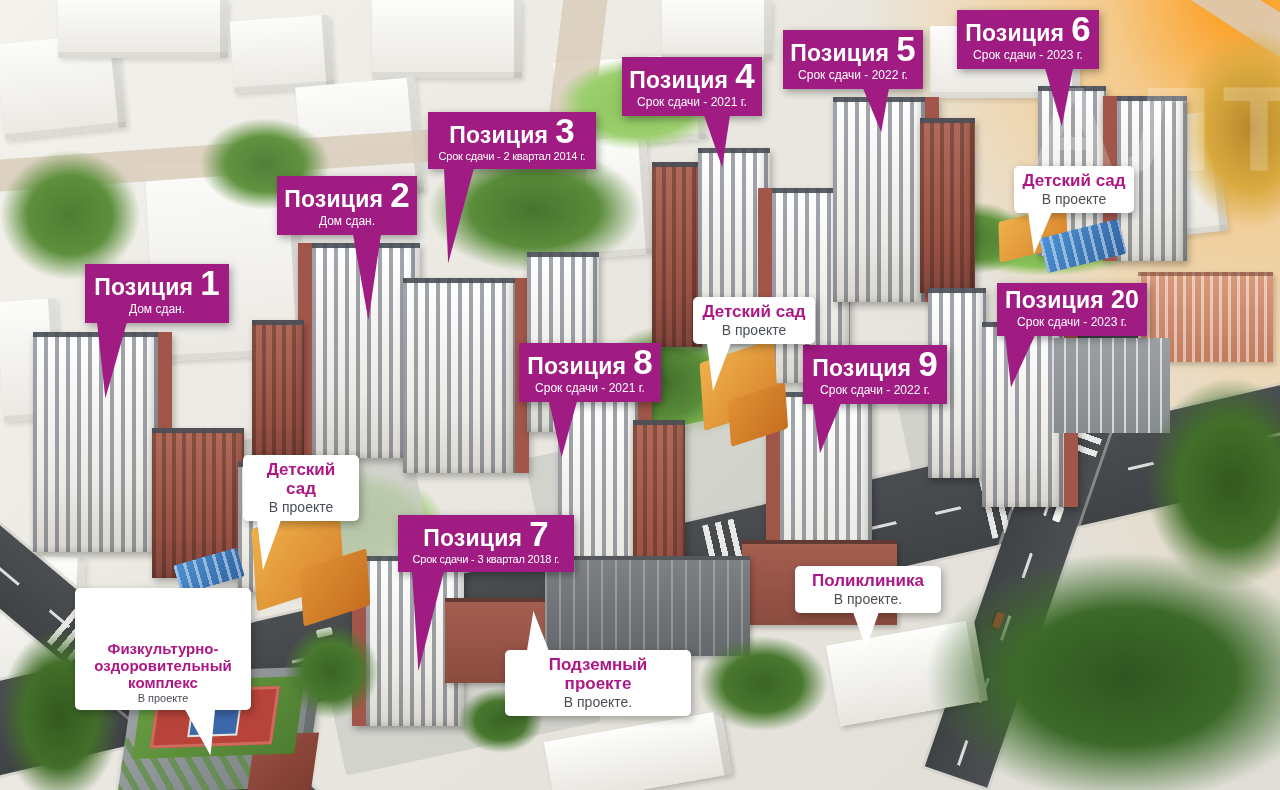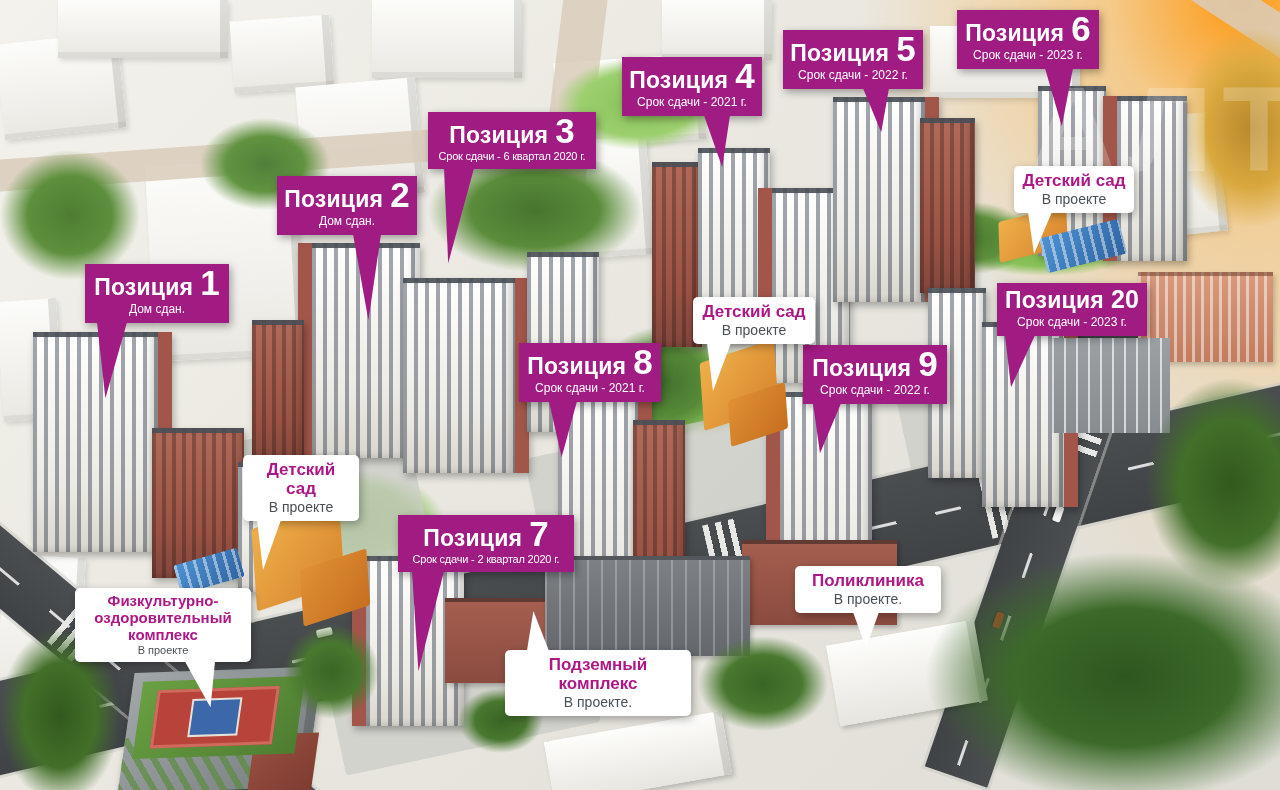--- a/index.html
+++ b/index.html
@@ -70,21 +70,21 @@
   .pc-title{display:flex;align-items:baseline;justify-content:center;gap:7px;
        font-weight:bold;font-size:23px;line-height:1.05;letter-spacing:.2px;}
   .pc-num{font-size:35px;font-weight:bold;line-height:.8;}
   .pc-num.same{font-size:25px;}
   .pc-sub{font-size:12px;margin-top:3px;white-space:nowrap;}
   .pc-sub.long{font-size:11px;letter-spacing:-.2px;}
   .tail{position:absolute;top:100%;margin-top:-1px;background:#a01b82;z-index:9;}
   .wlbl{position:absolute;z-index:10;background:#ffffff;border-radius:5px;text-align:center;
         padding:5px 8px 6px;box-shadow:2px 3px 8px rgba(0,0,0,.3);}
   .wl-title{color:#ad1886;font-weight:bold;font-size:17px;line-height:1.12;}
-  .wl-title.small{font-size:15px;}
+  .wl-title.small{font-size:15px;margin-top:48px;}
   .wl-sub{color:#4a4f55;font-size:14px;margin-top:1px;}
   .wl-sub.small{font-size:11px;}
   .wtail{position:absolute;top:100%;margin-top:-1px;background:#ffffff;z-index:9;}
   .wtail.up{top:auto;bottom:100%;margin-top:0;margin-bottom:-1px;}
   #watermark{position:absolute;left:1030px;top:60px;z-index:6;font-size:120px;font-weight:bold;
         color:rgba(255,255,255,.22);letter-spacing:10px;pointer-events:none;}
 </style>
 </head>
 <body>
 
@@ -214,21 +214,21 @@
       </div>
     <div class="pc-sub">Дом сдан.</div>
     <span class="tail" style="left:76px;width:28px;height:86px;clip-path:polygon(0 0,100% 0,55% 100%);"></span>
   </div>
 
   <div class="lbl" style="left:428px;top:112px;width:152px;">
     <div class="pc-title">
         <span>Позиция</span>
         <span class="pc-num">3</span>
       </div>
-    <div class="pc-sub long">Срок сдачи - 6 квартал 2020 г.</div>
+    <div class="pc-sub long">Срок сдачи - 2 квартал 2014 г.</div>
     <span class="tail" style="left:16px;width:30px;height:95px;clip-path:polygon(0 0,100% 0,14% 100%);"></span>
   </div>
 
   <div class="lbl" style="left:622px;top:57px;width:124px;">
     <div class="pc-title">
         <span>Позиция</span>
         <span class="pc-num">4</span>
       </div>
     <div class="pc-sub">Срок сдачи - 2021 г.</div>
     <span class="tail" style="left:82px;width:26px;height:52px;clip-path:polygon(0 0,100% 0,70% 100%);"></span>
@@ -250,21 +250,21 @@
       </div>
     <div class="pc-sub">Срок сдачи - 2023 г.</div>
     <span class="tail" style="left:88px;width:28px;height:58px;clip-path:polygon(0 0,100% 0,60% 100%);"></span>
   </div>
 
   <div class="lbl" style="left:398px;top:515px;width:160px;">
     <div class="pc-title">
         <span>Позиция</span>
         <span class="pc-num">7</span>
       </div>
-    <div class="pc-sub long">Срок сдачи - 2 квартал 2020 г.</div>
+    <div class="pc-sub long">Срок сдачи - 3 квартал 2018 г.</div>
     <span class="tail" style="left:14px;width:32px;height:100px;clip-path:polygon(0 0,100% 0,20% 100%);"></span>
   </div>
 
   <div class="lbl" style="left:519px;top:343px;width:126px;">
     <div class="pc-title">
         <span>Позиция</span>
         <span class="pc-num">8</span>
       </div>
     <div class="pc-sub">Срок сдачи - 2021 г.</div>
     <span class="tail" style="left:30px;width:28px;height:56px;clip-path:polygon(0 0,100% 0,45% 100%);"></span>
@@ -312,18 +312,18 @@
     <span class="wtail" style="left:110px;width:30px;height:46px;clip-path:polygon(0 0,100% 0,85% 100%);"></span>
   </div>
 
   <div class="wlbl" style="left:795px;top:566px;width:130px;">
     <div class="wl-title">Поликлиника</div>
     <div class="wl-sub">В проекте.</div>
     <span class="wtail" style="left:58px;width:26px;height:36px;clip-path:polygon(0 0,100% 0,50% 100%);"></span>
   </div>
 
   <div class="wlbl" style="left:505px;top:650px;width:170px;">
-    <div class="wl-title">Подземный комплекс</div>
+    <div class="wl-title">Подземный проекте</div>
     <div class="wl-sub">В проекте.</div>
     <span class="wtail up" style="left:18px;width:26px;height:40px;clip-path:polygon(15% 100%,100% 100%,40% 0);"></span>
   </div>
 
 </div>
 
 </body></html>

